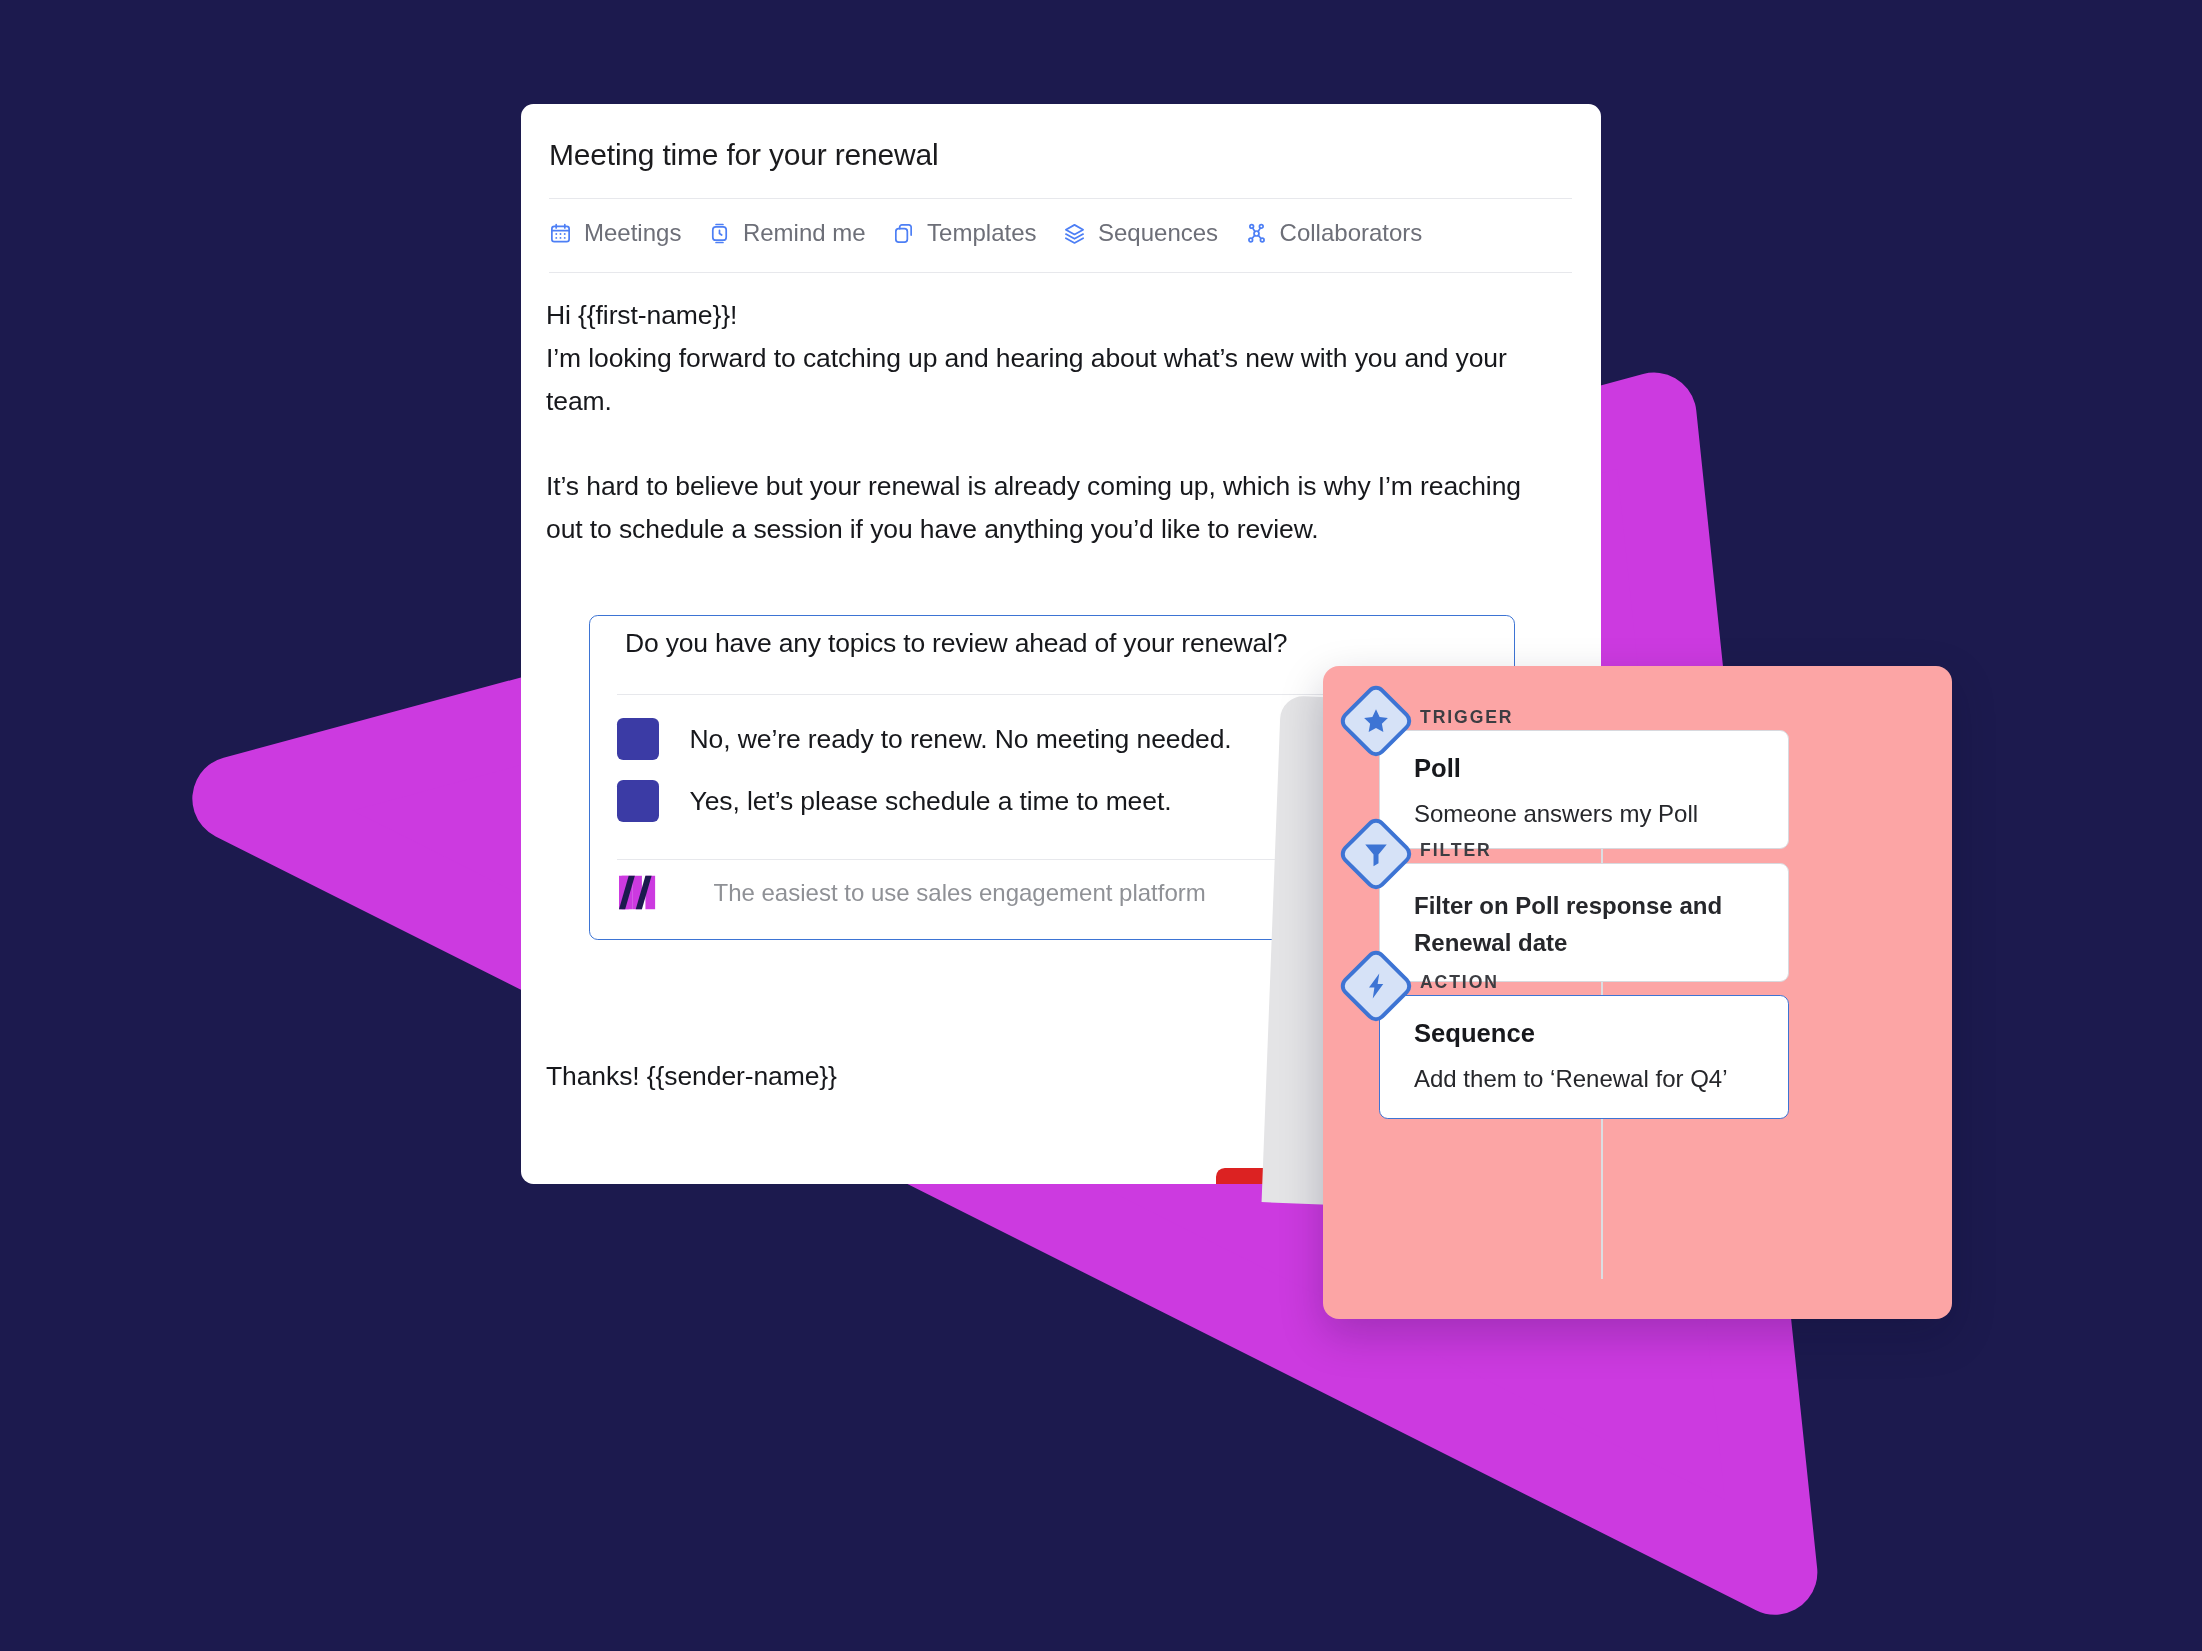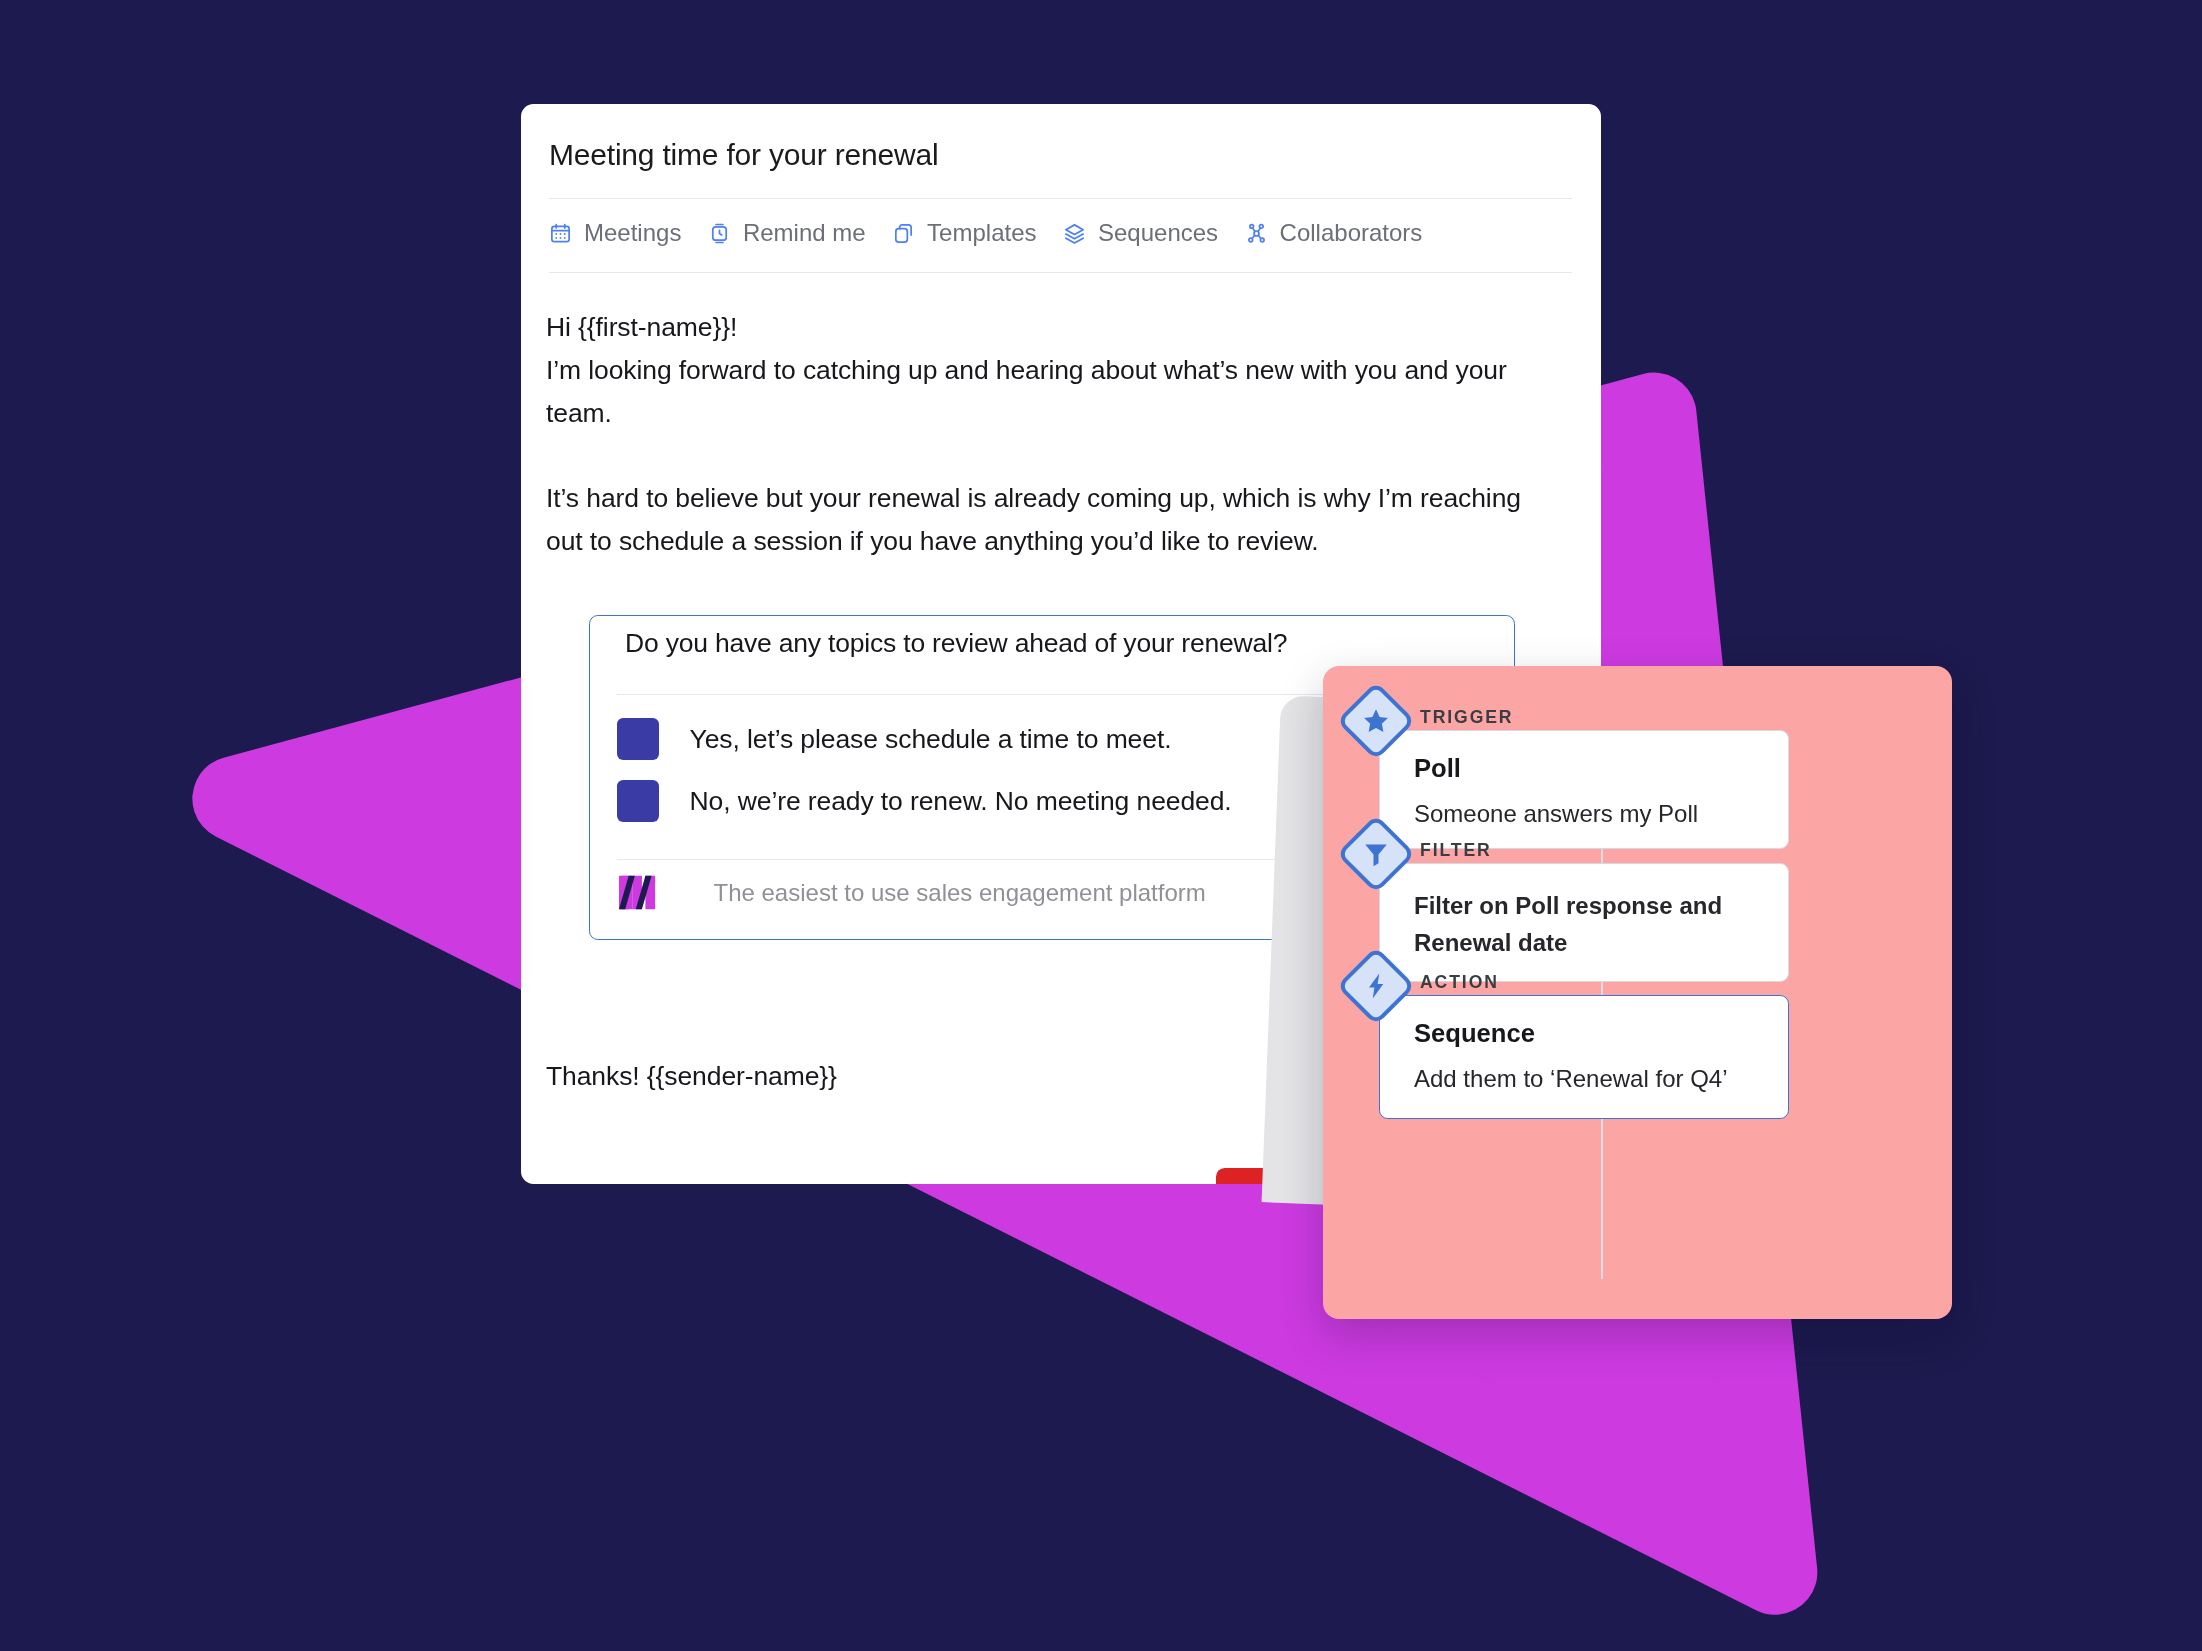--- a/index.html
+++ b/index.html
@@ -102,21 +102,21 @@
   .body-text {
     position: absolute;
     left: 25px;
     top: 190px;
     width: 979px;
     font-size: 26.5px;
     line-height: 43px;
     color: #17181c;
     letter-spacing: -0.1px;
   }
-  .body-text p { margin: 12px 0 42px 0; }
+  .body-text p { margin: 0 0 42px 0; }
   .body-text p:last-child { margin-bottom: 0; }
 
   
   .poll-card {
     position: absolute;
     left: 589px;
     top: 615px;
     width: 926px;
     height: 325px;
     background: #ffffff;
@@ -439,25 +439,25 @@
 
   </div>
 
   <div class="poll-card">
     <div class="poll-q">Do you have any topics to review ahead of your renewal?</div>
     <div class="poll-rule-top"></div>
 
     <div class="poll-opts">
       <div class="poll-opt">
         <span class="poll-box"></span>
-        <span class="txt">Yes, let’s please schedule a time to meet.</span>
+        <span class="txt">No, we’re ready to renew. No meeting needed.</span>
       </div>
       <div class="poll-opt">
         <span class="poll-box"></span>
-        <span class="txt">No, we’re ready to renew. No meeting needed.</span>
+        <span class="txt">Yes, let’s please schedule a time to meet.</span>
       </div>
     </div>
 
     <div class="poll-rule-bot"></div>
 
     <div class="poll-foot">
       <svg width="41" height="37" viewBox="0 0 46 42">
         <rect x="2" y="2" width="11" height="38" fill="#cc3ae0"></rect>
         <rect x="17" y="2" width="11" height="38" fill="#cc3ae0"></rect>
         <rect x="32" y="2" width="11" height="38" fill="#cc3ae0"></rect>

